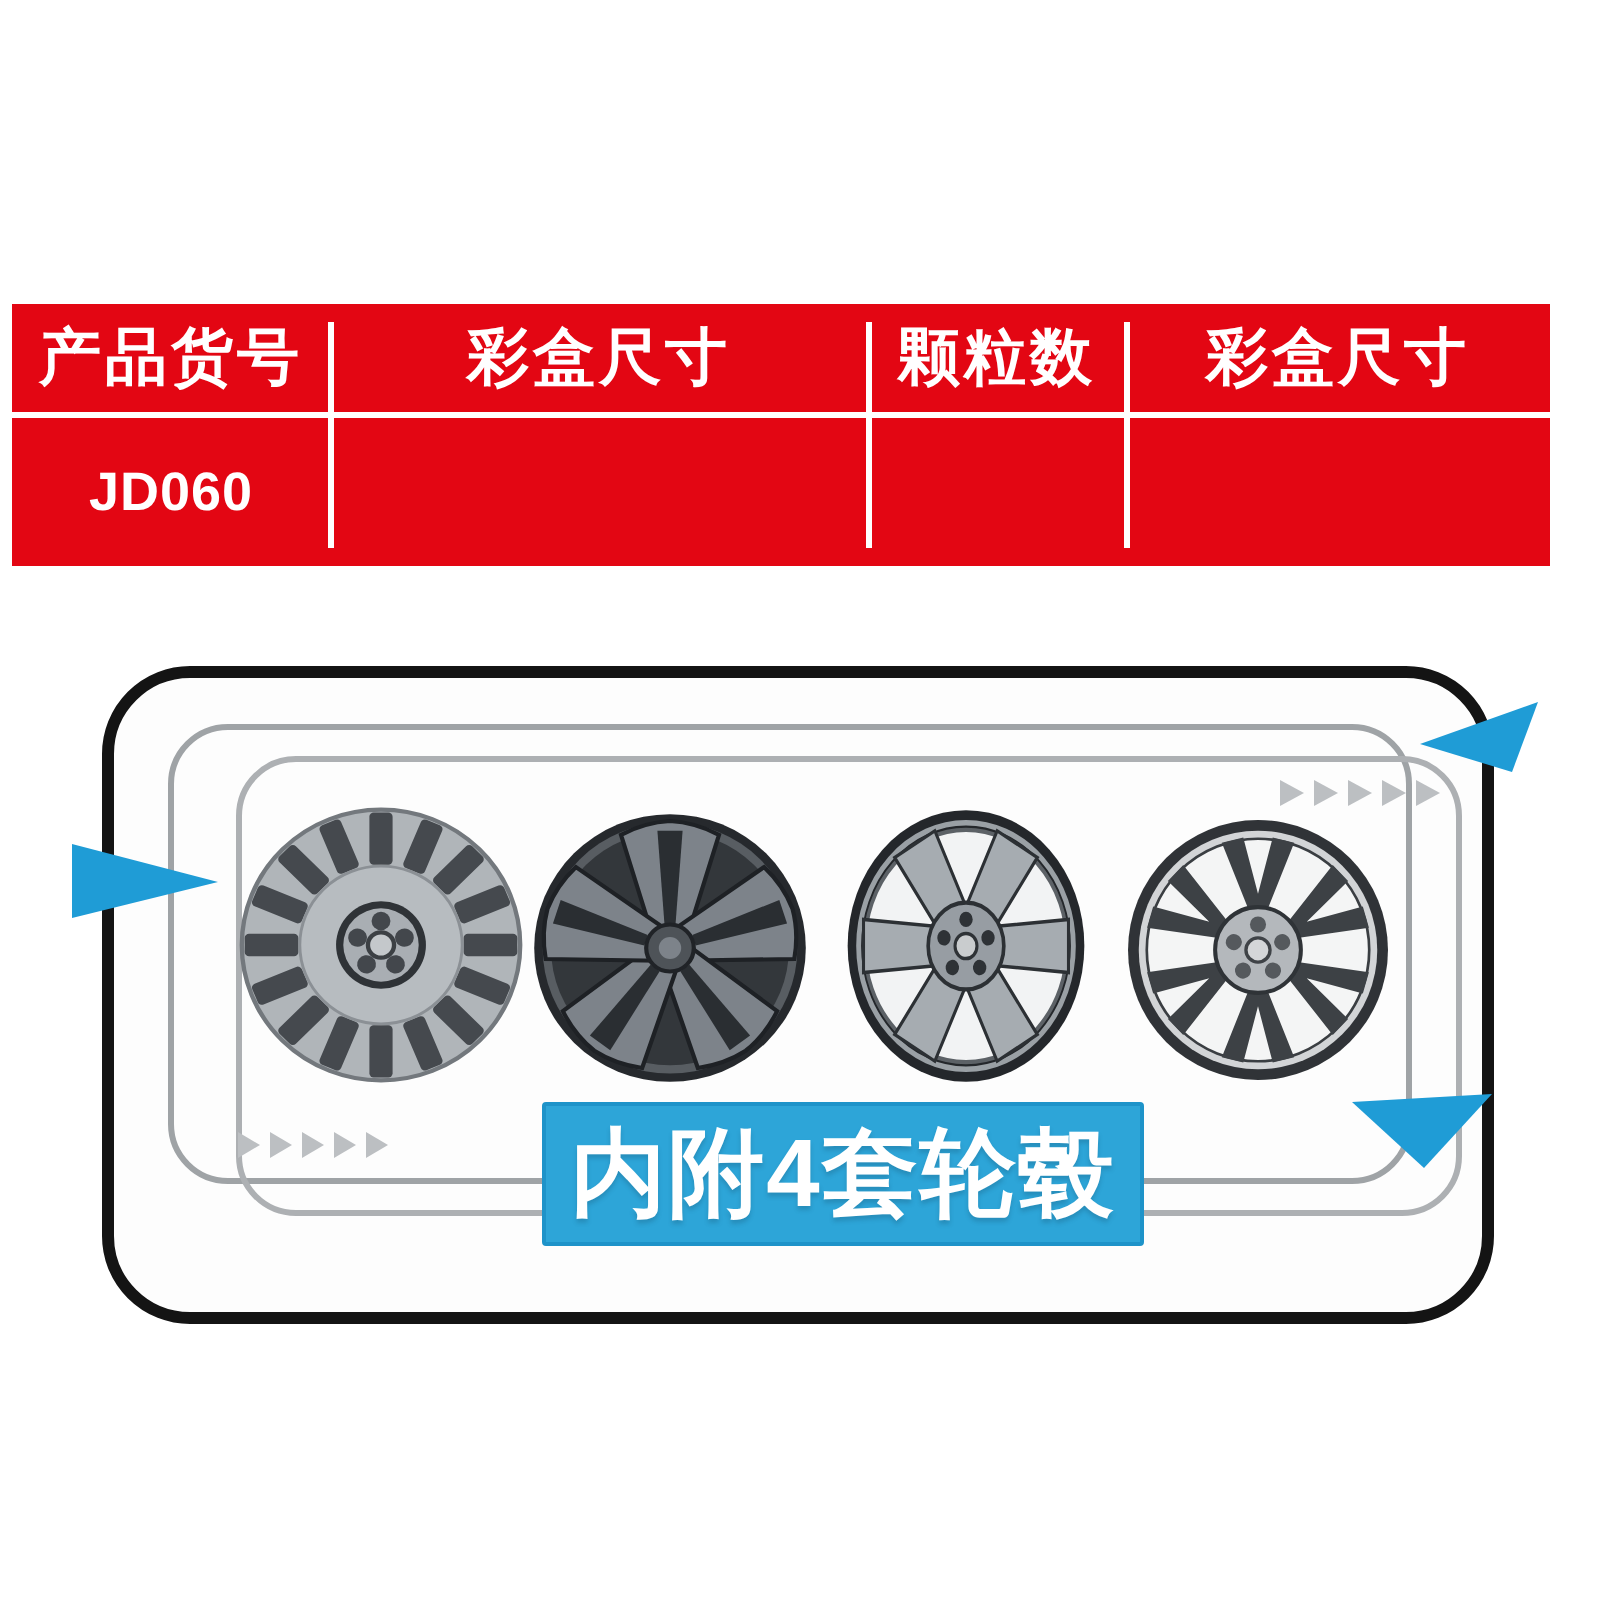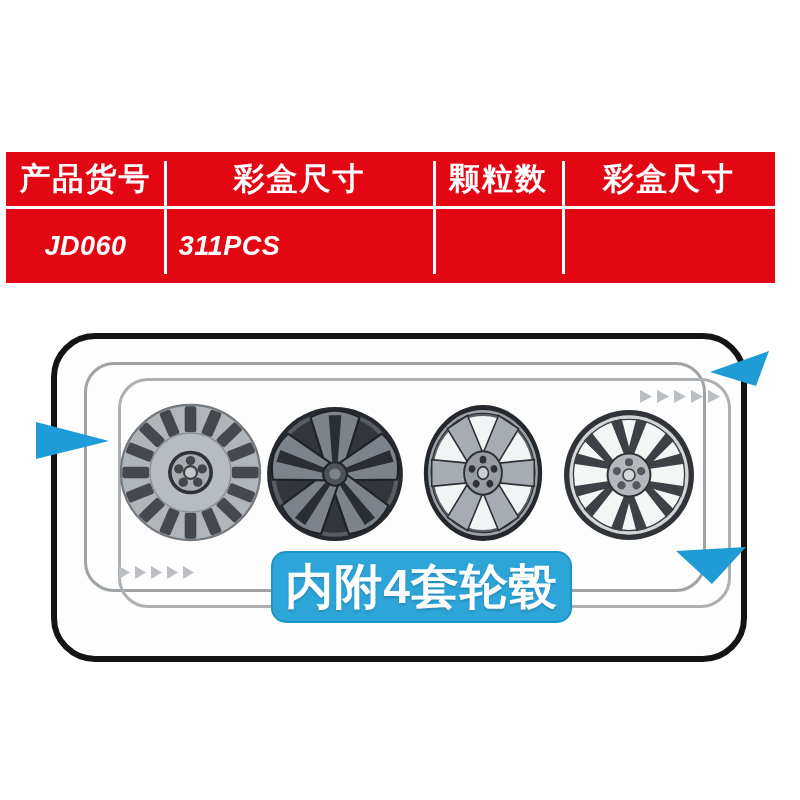--- a/index.html
+++ b/index.html
@@ -3,21 +3,21 @@
 <meta charset="utf-8">
 <style>
   html,body{margin:0;padding:0;background:#ffffff;}
   body{font-family:"Liberation Sans","DejaVu Sans",sans-serif;}
   .page{position:relative;width:800px;height:800px;background:#ffffff;overflow:hidden;}
 
   
   .spec-band{position:absolute;left:6px;top:152px;width:769px;height:131px;background:#e30613;}
   .spec-row{position:absolute;left:0;width:100%;display:flex;}
   .spec-row.header{top:0;height:54px;}
-  .spec-row.values{top:57px;height:74px;font-style:italic;}
+  .spec-row.values{top:57px;height:74px;}
   .spec-cell{display:flex;align-items:center;justify-content:center;color:#fff;font-weight:bold;}
   .spec-cell.c0{width:159px;}
   .spec-cell.c1{width:269px;}
   .spec-cell.c2{width:129px;}
   .spec-cell.c3{width:212px;}
   .spec-row.header .spec-cell{font-size:31px;letter-spacing:2px;}
   .spec-row.values .spec-cell{font-size:27px;letter-spacing:0.5px;}
   .vline{position:absolute;top:9px;width:3px;height:113px;background:#fff;}
   .vline.v0{left:158px;} .vline.v1{left:427px;} .vline.v2{left:556px;}
   .hline{position:absolute;left:0;top:54px;width:100%;height:3px;background:#fff;}
@@ -26,21 +26,21 @@
   .frame{position:absolute;left:51px;top:333px;width:696px;height:329px;
          border:6px solid #141414;border-radius:44px;background:#fdfdfd;box-sizing:border-box;}
   .card{position:absolute;border-radius:30px;background:transparent;box-sizing:border-box;}
   .card.a{left:84px;top:362px;width:622px;height:230px;border:3px solid #9fa3a6;}
   .card.b{left:118px;top:378px;width:613px;height:230px;border:3px solid #adb0b3;}
 
   .wheel{position:absolute;}
 
   
   .badge{position:absolute;left:271px;top:551px;width:301px;height:72px;background:#2da5d8;
-         border:2px solid #1e93c9;border-radius:15px;box-sizing:border-box;
+         border:2px solid #1e93c9;border-radius:2px;box-sizing:border-box;
          display:flex;align-items:center;justify-content:center;
          color:#ffffff;font-weight:bold;font-size:48px;letter-spacing:1px;
          text-shadow:0 2px 2px rgba(20,70,100,0.25);}
 
   .overlay{position:absolute;left:0;top:0;pointer-events:none;}
 </style>
 </head>
 <body>
 
 <div class="page">
@@ -51,21 +51,20 @@
       <div class="spec-cell c1">彩盒尺寸</div>
       <div class="spec-cell c2">颗粒数</div>
       <div class="spec-cell c3">彩盒尺寸</div>
     </div>
     <div class="hline"></div>
     <div class="vline v0"></div>
     <div class="vline v1"></div>
     <div class="vline v2"></div>
     <div class="spec-row values">
       <div class="spec-cell c0">JD060</div>
-      <div class="spec-cell c2">311PCS</div>
     </div>
   </div>
 
   <div class="frame"></div>
   <div class="card a"></div>
   <div class="card b"></div>
 
   <svg class="wheel" style="left:118px;top:402px;" width="145" height="141" viewBox="-100 -100 200 200" preserveAspectRatio="none">
     <circle r="96" fill="#b0b5b9" stroke="#73787d" stroke-width="3"></circle>
     <g fill="#45494e">

